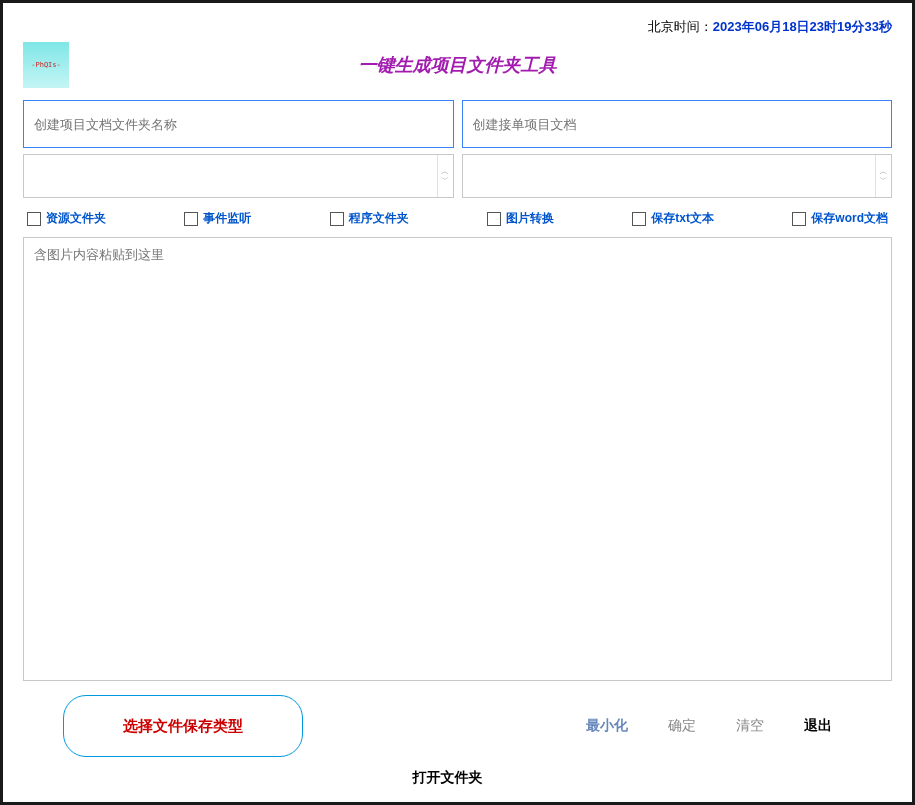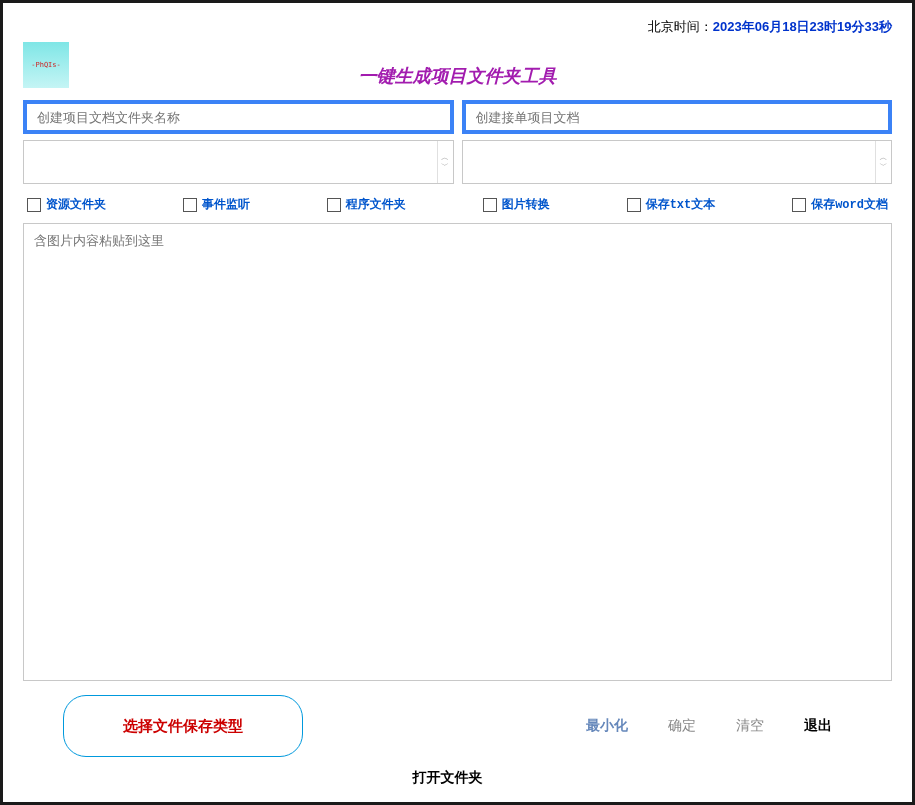--- a/index.html
+++ b/index.html
@@ -29,21 +29,21 @@
       text-align: right;
       font-size: 13px;
       color: #000;
     }
     .time-value {
       color: #0033cc;
       font-weight: bold;
     }
     .header-row {
       display: flex;
-      align-items: flex-end;
+      align-items: center;
       margin-top: 6px;
       margin-bottom: 12px;
       position: relative;
     }
     .logo {
       width: 46px;
       height: 46px;
       background: linear-gradient(180deg, #7fe6e6 0%, #c5f5f5 100%);
       display: flex;
       align-items: center;
@@ -65,22 +65,22 @@
       pointer-events: none;
       font-family: KaiTi, STKaiti, serif;
     }
     .input-row {
       display: flex;
       gap: 8px;
       margin-bottom: 6px;
     }
     .text-input {
       flex: 1;
-      height: 34px;
-      border: 4px solid #3b82f6;
+      height: 48px;
+      border: 1px solid #3b82f6;
       padding: 0 10px;
       background: #fff;
       font-size: 13px;
       color: #0f766e;
       font-family: inherit;
     }
     .select-row {
       display: flex;
       gap: 8px;
       margin-bottom: 12px;
@@ -127,21 +127,21 @@
       width: 14px;
       height: 14px;
       border: 1px solid #555;
       background: #fff;
       display: inline-block;
     }
     .cb-label {
       color: #0055cc;
       font-size: 12px;
       font-weight: bold;
-      font-family: Liberation Mono, monospace;
+      font-family: Liberation Sans, sans-serif;
     }
     .big-textarea {
       flex: 1;
       border: 1px solid #c8c8c8;
       background: #fff;
       padding: 8px 10px;
       font-size: 13px;
       color: #be185d;
       font-family: inherit;
       resize: none;

